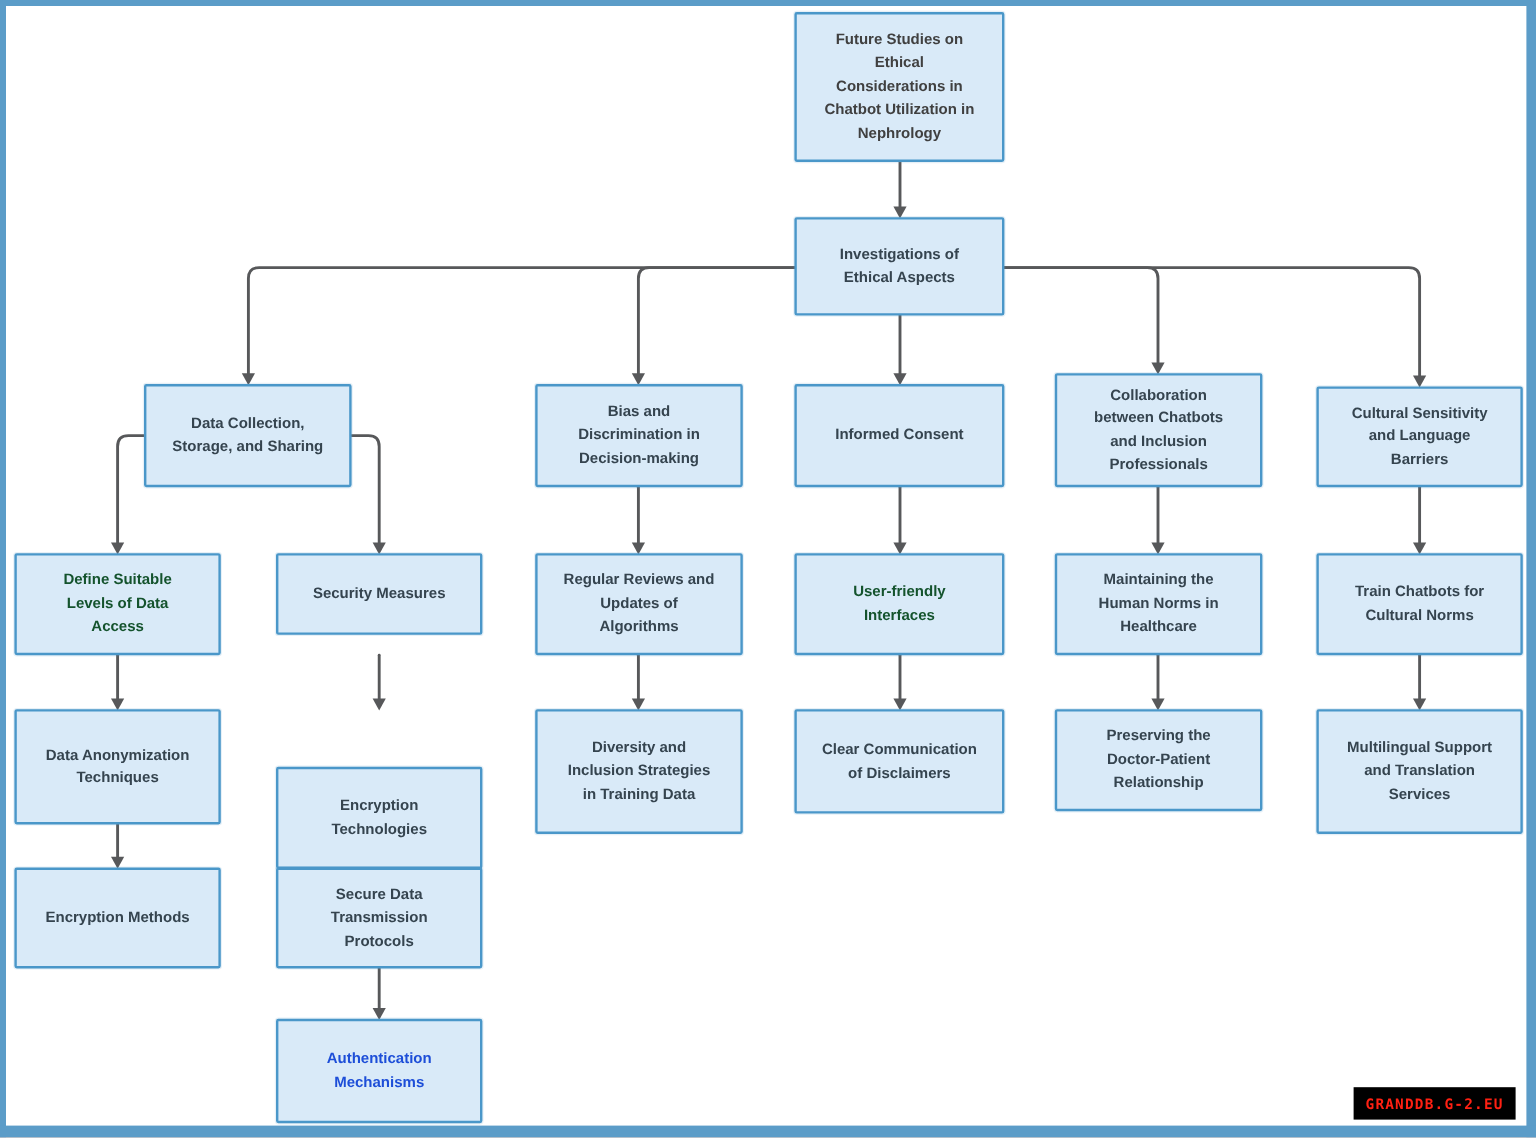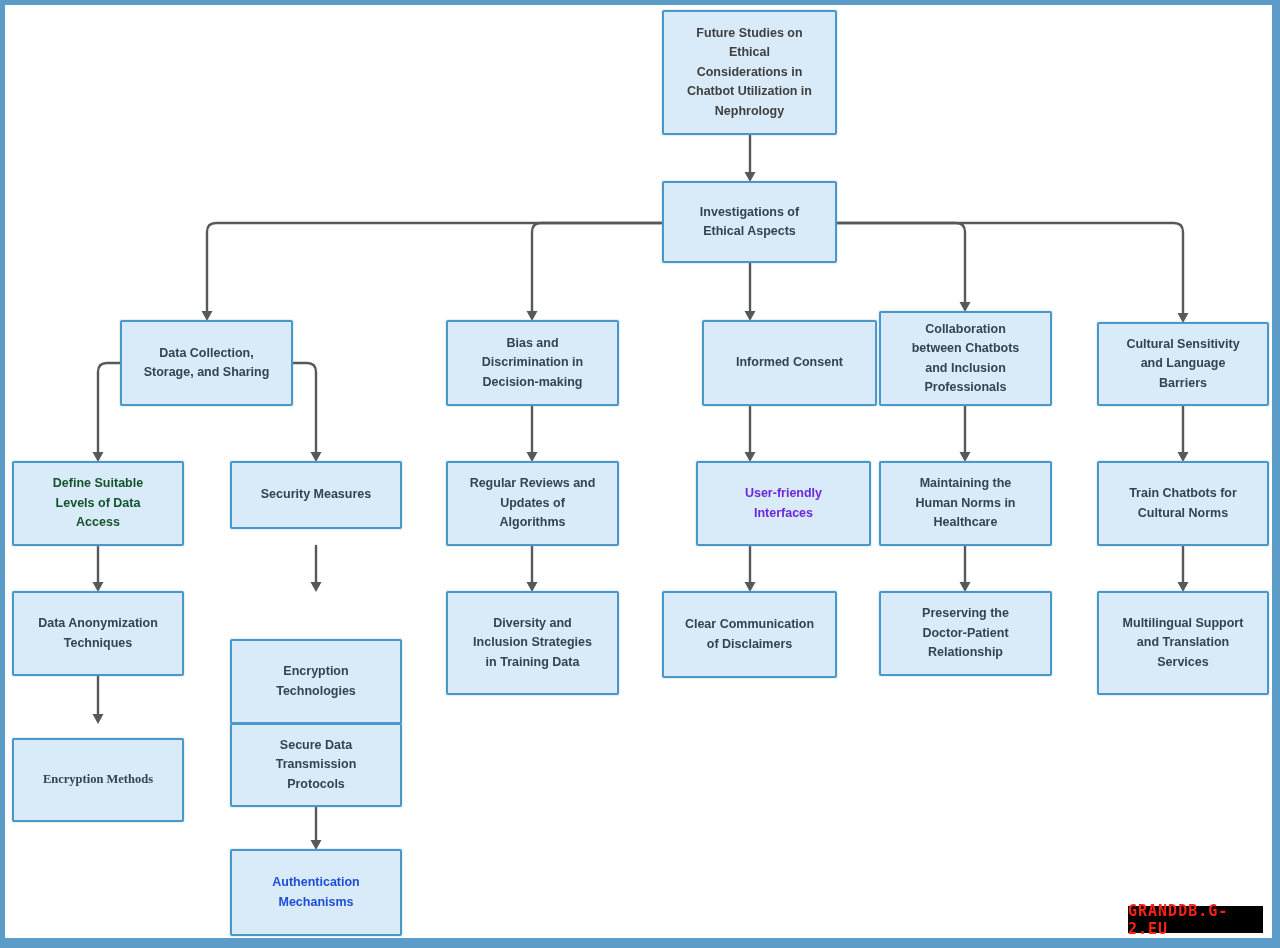--- a/index.html
+++ b/index.html
@@ -24,21 +24,21 @@
     line-height:1.55;
     white-space:pre-line;
     padding:4px 8px;
     box-shadow:0 0 0 1px rgba(90,156,200,0.15);
   }
   #watermark{
     position:absolute;
     background:#000000;
     color:#ff2012;
     font-family:"DejaVu Sans Mono",monospace;
-    font-size:15px;
+    font-size:12px;
     font-weight:bold;
     letter-spacing:1px;
     display:flex;align-items:center;justify-content:center;
     left:1128px;top:906px;width:135px;height:27px;
   }
 </style>
 </head>
 <body>
 
 <div id="canvas">
@@ -92,58 +92,58 @@
 Considerations in
 Chatbot Utilization in
 Nephrology</span></div>
       <div class="node" style="left: 662px; top: 181px; width: 175px; height: 82px; background: rgb(217, 234, 248); border-color: rgb(74, 151, 201); color: rgb(53, 68, 79);"><span>Investigations of
 Ethical Aspects</span></div>
       <div class="node" style="left: 120px; top: 320px; width: 173px; height: 86px; background: rgb(217, 234, 248); border-color: rgb(74, 151, 201); color: rgb(53, 68, 79);"><span>Data Collection,
 Storage, and Sharing</span></div>
       <div class="node" style="left: 446px; top: 320px; width: 173px; height: 86px; background: rgb(217, 234, 248); border-color: rgb(74, 151, 201); color: rgb(53, 68, 79);"><span>Bias and
 Discrimination in
 Decision-making</span></div>
-      <div class="node" style="left: 662px; top: 320px; width: 175px; height: 86px; background: rgb(217, 234, 248); border-color: rgb(74, 151, 201); color: rgb(53, 68, 79); margin-left: 40px;"><span>Informed Consent</span></div>
+      <div class="node" style="left: 662px; top: 320px; width: 175px; height: 86px; background: rgb(217, 234, 248); border-color: rgb(74, 151, 201); color: rgb(53, 68, 79);"><span>Informed Consent</span></div>
       <div class="node" style="left: 879px; top: 311px; width: 173px; height: 95px; background: rgb(217, 234, 248); border-color: rgb(74, 151, 201); color: rgb(53, 68, 79);"><span>Collaboration
 between Chatbots
 and Inclusion
 Professionals</span></div>
       <div class="node" style="left: 1097px; top: 322px; width: 172px; height: 84px; background: rgb(217, 234, 248); border-color: rgb(74, 151, 201); color: rgb(53, 68, 79);"><span>Cultural Sensitivity
 and Language
 Barriers</span></div>
       <div class="node" style="left: 12px; top: 461px; width: 172px; height: 85px; background: rgb(217, 234, 248); border-color: rgb(74, 151, 201); color: #14532d;"><span>Define Suitable
 Levels of Data
 Access</span></div>
       <div class="node" style="left: 230px; top: 461px; width: 172px; height: 68px; background: rgb(217, 234, 248); border-color: rgb(74, 151, 201); color: rgb(53, 68, 79);"><span>Security Measures</span></div>
       <div class="node" style="left: 446px; top: 461px; width: 173px; height: 85px; background: rgb(217, 234, 248); border-color: rgb(74, 151, 201); color: rgb(53, 68, 79);"><span>Regular Reviews and
 Updates of
 Algorithms</span></div>
-      <div class="node" style="left: 696px; top: 461px; width: 175px; height: 85px; background: rgb(217, 234, 248); border-color: rgb(74, 151, 201); color: #6d28d9;"><span>User-friendly
+      <div class="node" style="left: 662px; top: 461px; width: 175px; height: 85px; background: rgb(217, 234, 248); border-color: rgb(74, 151, 201); color: #14532d;"><span>User-friendly
 Interfaces</span></div>
       <div class="node" style="left: 879px; top: 461px; width: 173px; height: 85px; background: rgb(217, 234, 248); border-color: rgb(74, 151, 201); color: rgb(53, 68, 79);"><span>Maintaining the
 Human Norms in
 Healthcare</span></div>
       <div class="node" style="left: 1097px; top: 461px; width: 172px; height: 85px; background: rgb(217, 234, 248); border-color: rgb(74, 151, 201); color: rgb(53, 68, 79);"><span>Train Chatbots for
 Cultural Norms</span></div>
-      <div class="node" style="left: 12px; top: 591px; width: 172px; height: 85px; background: rgb(217, 234, 248); border-color: rgb(74, 151, 201); color: rgb(53, 68, 79);"><span>Data Anonymization
+      <div class="node" style="left: 12px; top: 591px; width: 172px; height: 96px; background: rgb(217, 234, 248); border-color: rgb(74, 151, 201); color: rgb(53, 68, 79);"><span>Data Anonymization
 Techniques</span></div>
       <div class="node" style="left: 230px; top: 591px; width: 172px; height: 85px; background: rgb(217, 234, 248); border-color: rgb(74, 151, 201); color: rgb(53, 68, 79); margin-top: 48px;"><span>Encryption
 Technologies</span></div>
       <div class="node" style="left: 446px; top: 591px; width: 173px; height: 104px; background: rgb(217, 234, 248); border-color: rgb(74, 151, 201); color: rgb(53, 68, 79);"><span>Diversity and
 Inclusion Strategies
 in Training Data</span></div>
       <div class="node" style="left: 662px; top: 591px; width: 175px; height: 87px; background: rgb(217, 234, 248); border-color: rgb(74, 151, 201); color: rgb(53, 68, 79);"><span>Clear Communication
 of Disclaimers</span></div>
       <div class="node" style="left: 879px; top: 591px; width: 173px; height: 85px; background: rgb(217, 234, 248); border-color: rgb(74, 151, 201); color: rgb(53, 68, 79);"><span>Preserving the
 Doctor-Patient
 Relationship</span></div>
       <div class="node" style="left: 1097px; top: 591px; width: 172px; height: 104px; background: rgb(217, 234, 248); border-color: rgb(74, 151, 201); color: rgb(53, 68, 79);"><span>Multilingual Support
 and Translation
 Services</span></div>
-      <div class="node" style="left: 12px; top: 738px; width: 172px; height: 84px; background: rgb(217, 234, 248); border-color: rgb(74, 151, 201); color: rgb(53, 68, 79); font-family: Liberation Serif, serif;"><span>Encryption Methods</span></div>
+      <div class="node" style="left: 12px; top: 723px; width: 172px; height: 84px; background: rgb(217, 234, 248); border-color: rgb(74, 151, 201); color: rgb(53, 68, 79);"><span>Encryption Methods</span></div>
       <div class="node" style="left: 230px; top: 723px; width: 172px; height: 84px; background: rgb(217, 234, 248); border-color: rgb(74, 151, 201); color: rgb(53, 68, 79);"><span>Secure Data
 Transmission
 Protocols</span></div>
       <div class="node" style="left: 230px; top: 849px; width: 172px; height: 87px; background: rgb(217, 234, 248); border-color: rgb(74, 151, 201); color: #1d4ed8;"><span>Authentication
 Mechanisms</span></div>
     </div>
   <div class="frame" id="frame-top" style="background: rgb(91, 156, 200);"></div>
   <div class="frame" id="frame-left" style="background: rgb(91, 156, 200);"></div>
   <div class="frame" id="frame-right" style="background: rgb(91, 156, 200);"></div>
   <div class="frame" id="frame-bottom" style="background: rgb(91, 156, 200);"></div>

